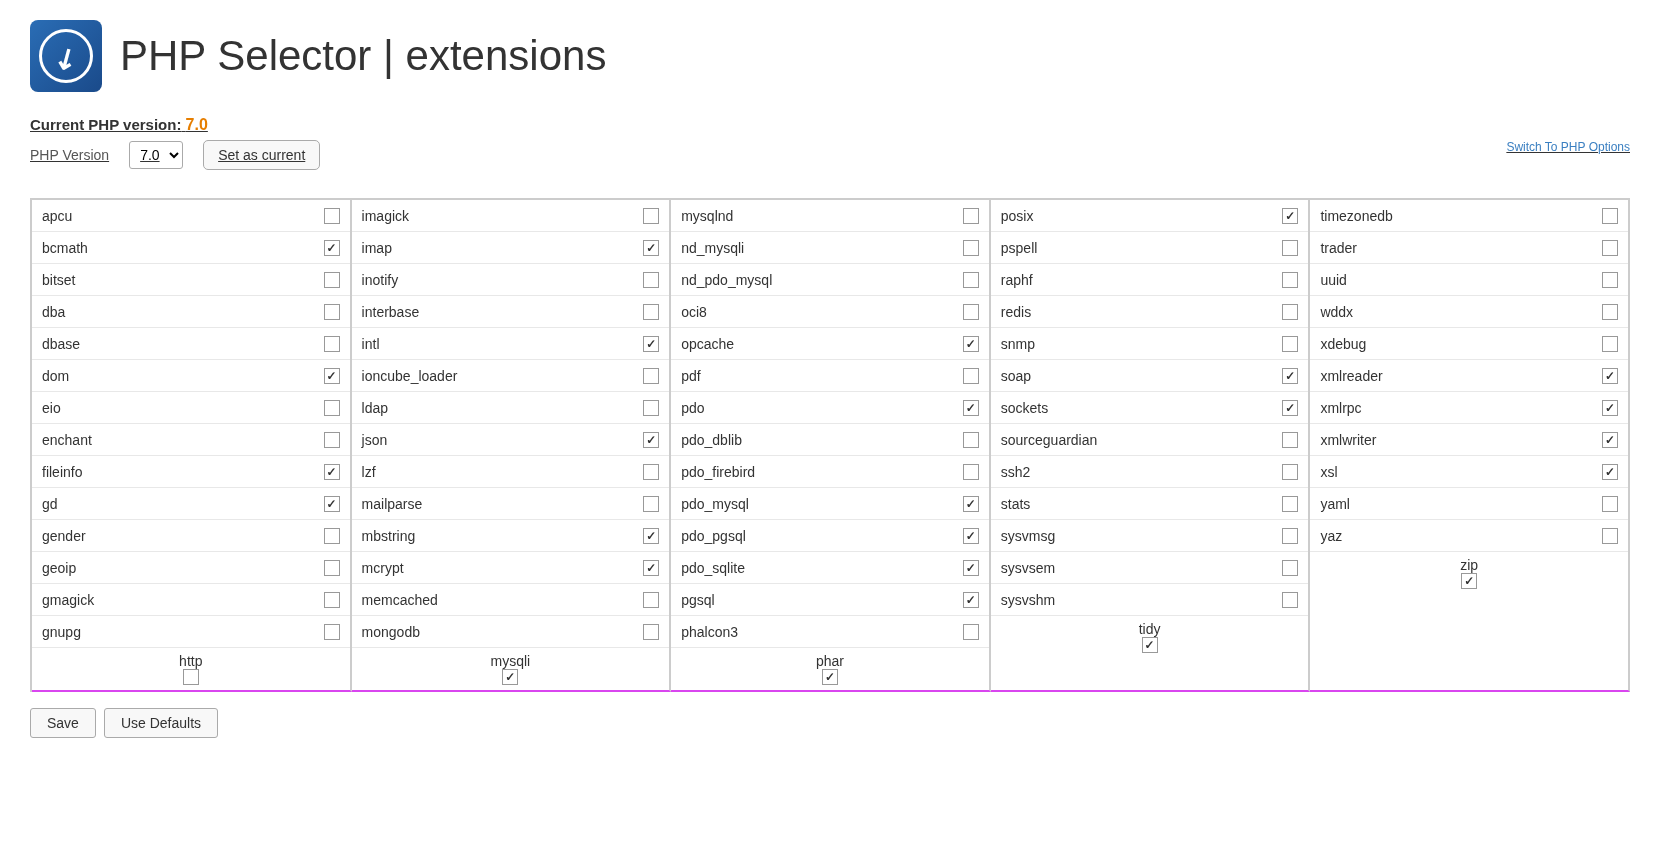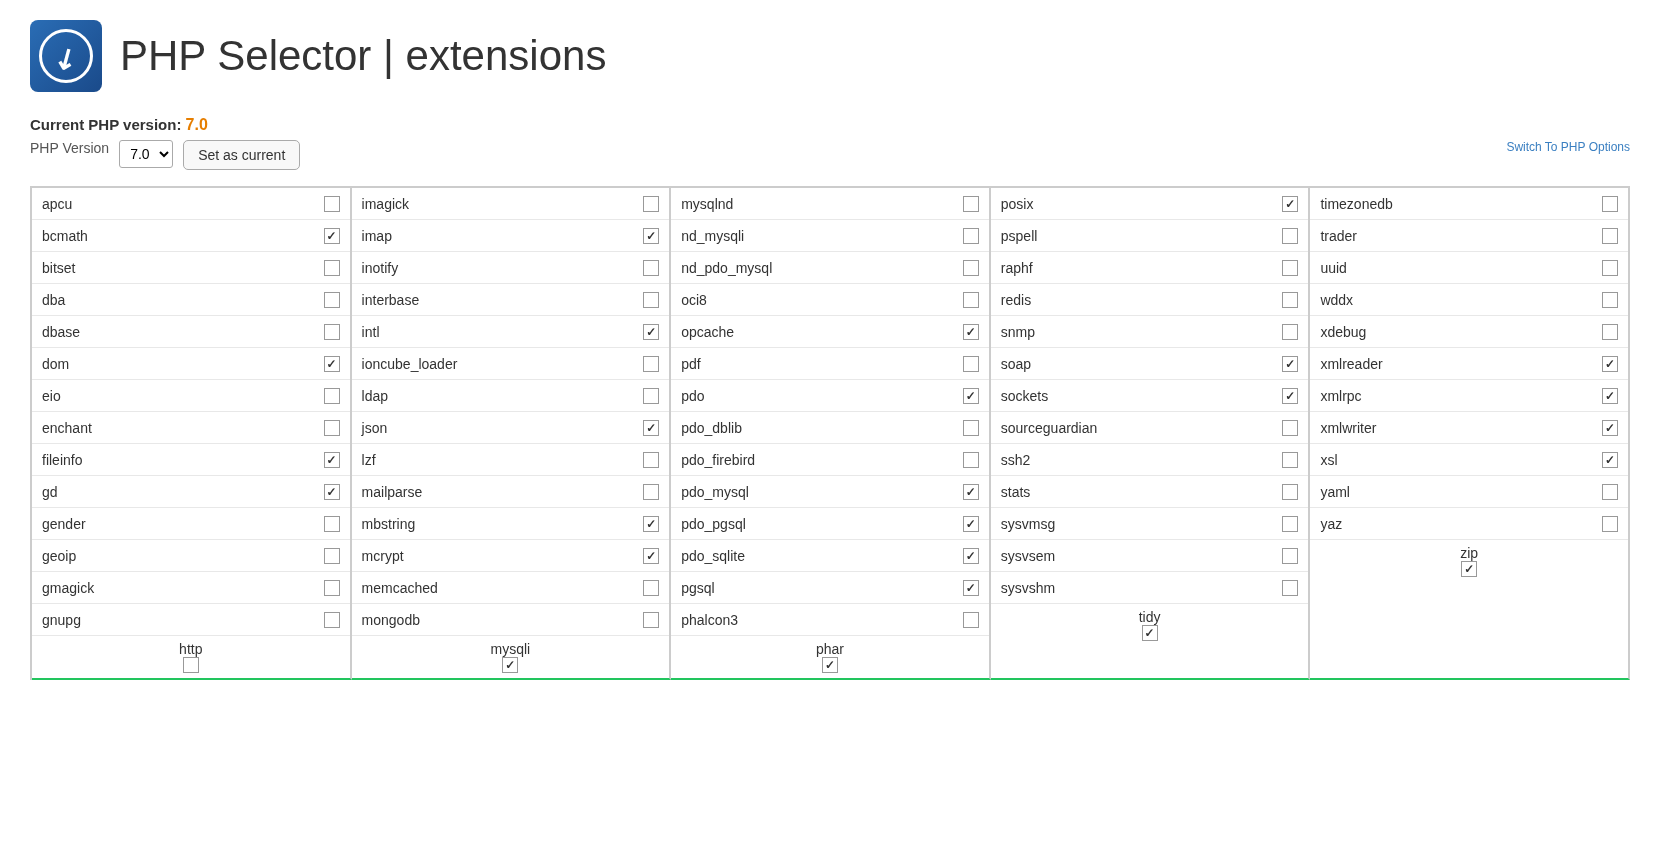--- a/index.html
+++ b/index.html
@@ -87,34 +87,34 @@
       font-size: 12px;
       text-decoration: none;
       cursor: pointer;
     }
 
     .version-info-row {
       margin-bottom: 6px;
     }
     .version-selector-row {
       display: flex;
-      align-items: flex-start;
-      gap: 10px;
+      align-items: center;
+      gap: 20px;
     }
 
     
     .extensions-grid {
       display: grid;
       grid-template-columns: repeat(5, 1fr);
       border-top: 2px solid #ccc;
       border-left: 2px solid #ccc;
     }
     .ext-column {
       border-right: 2px solid #ccc;
-      border-bottom: 2px solid #22c55e;
+      border-bottom: 2px solid #d946ef;
     }
     .ext-row {
       display: flex;
       align-items: center;
       justify-content: space-between;
       padding: 5px 10px;
       border-bottom: 1px solid #e8e8e8;
       min-height: 32px;
     }
     .ext-row:last-child {
@@ -155,21 +155,22 @@
       border: 1px solid #aaa;
       background: #f8f8f8;
       padding: 6px 16px;
       font-size: 14px;
       border-radius: 3px;
       cursor: pointer;
       color: #333;
     }
 
     .top-section {
-      margin-bottom: 16px;
+      margin-bottom: 28px;
+      text-decoration: underline;
     }
     .switch-right {
       align-self: flex-start;
     }
   </style>
 </head>
 <body>
 
 <div class="page-wrapper">
 
@@ -494,13 +495,17 @@
           <span class="ext-name">yaz</span>
           <div class="ext-checkbox"></div>
         </div>
         <div class="ext-row">
           <span class="ext-name">zip</span>
           <div class="ext-checkbox checked"></div>
         </div>
       </div>
     </div>
 
+  <div class="footer-buttons">
+    <button class="save-btn">Save</button>
+    <button class="defaults-btn">Use Defaults</button>
+  </div>
 </div>
 
 </body></html>

